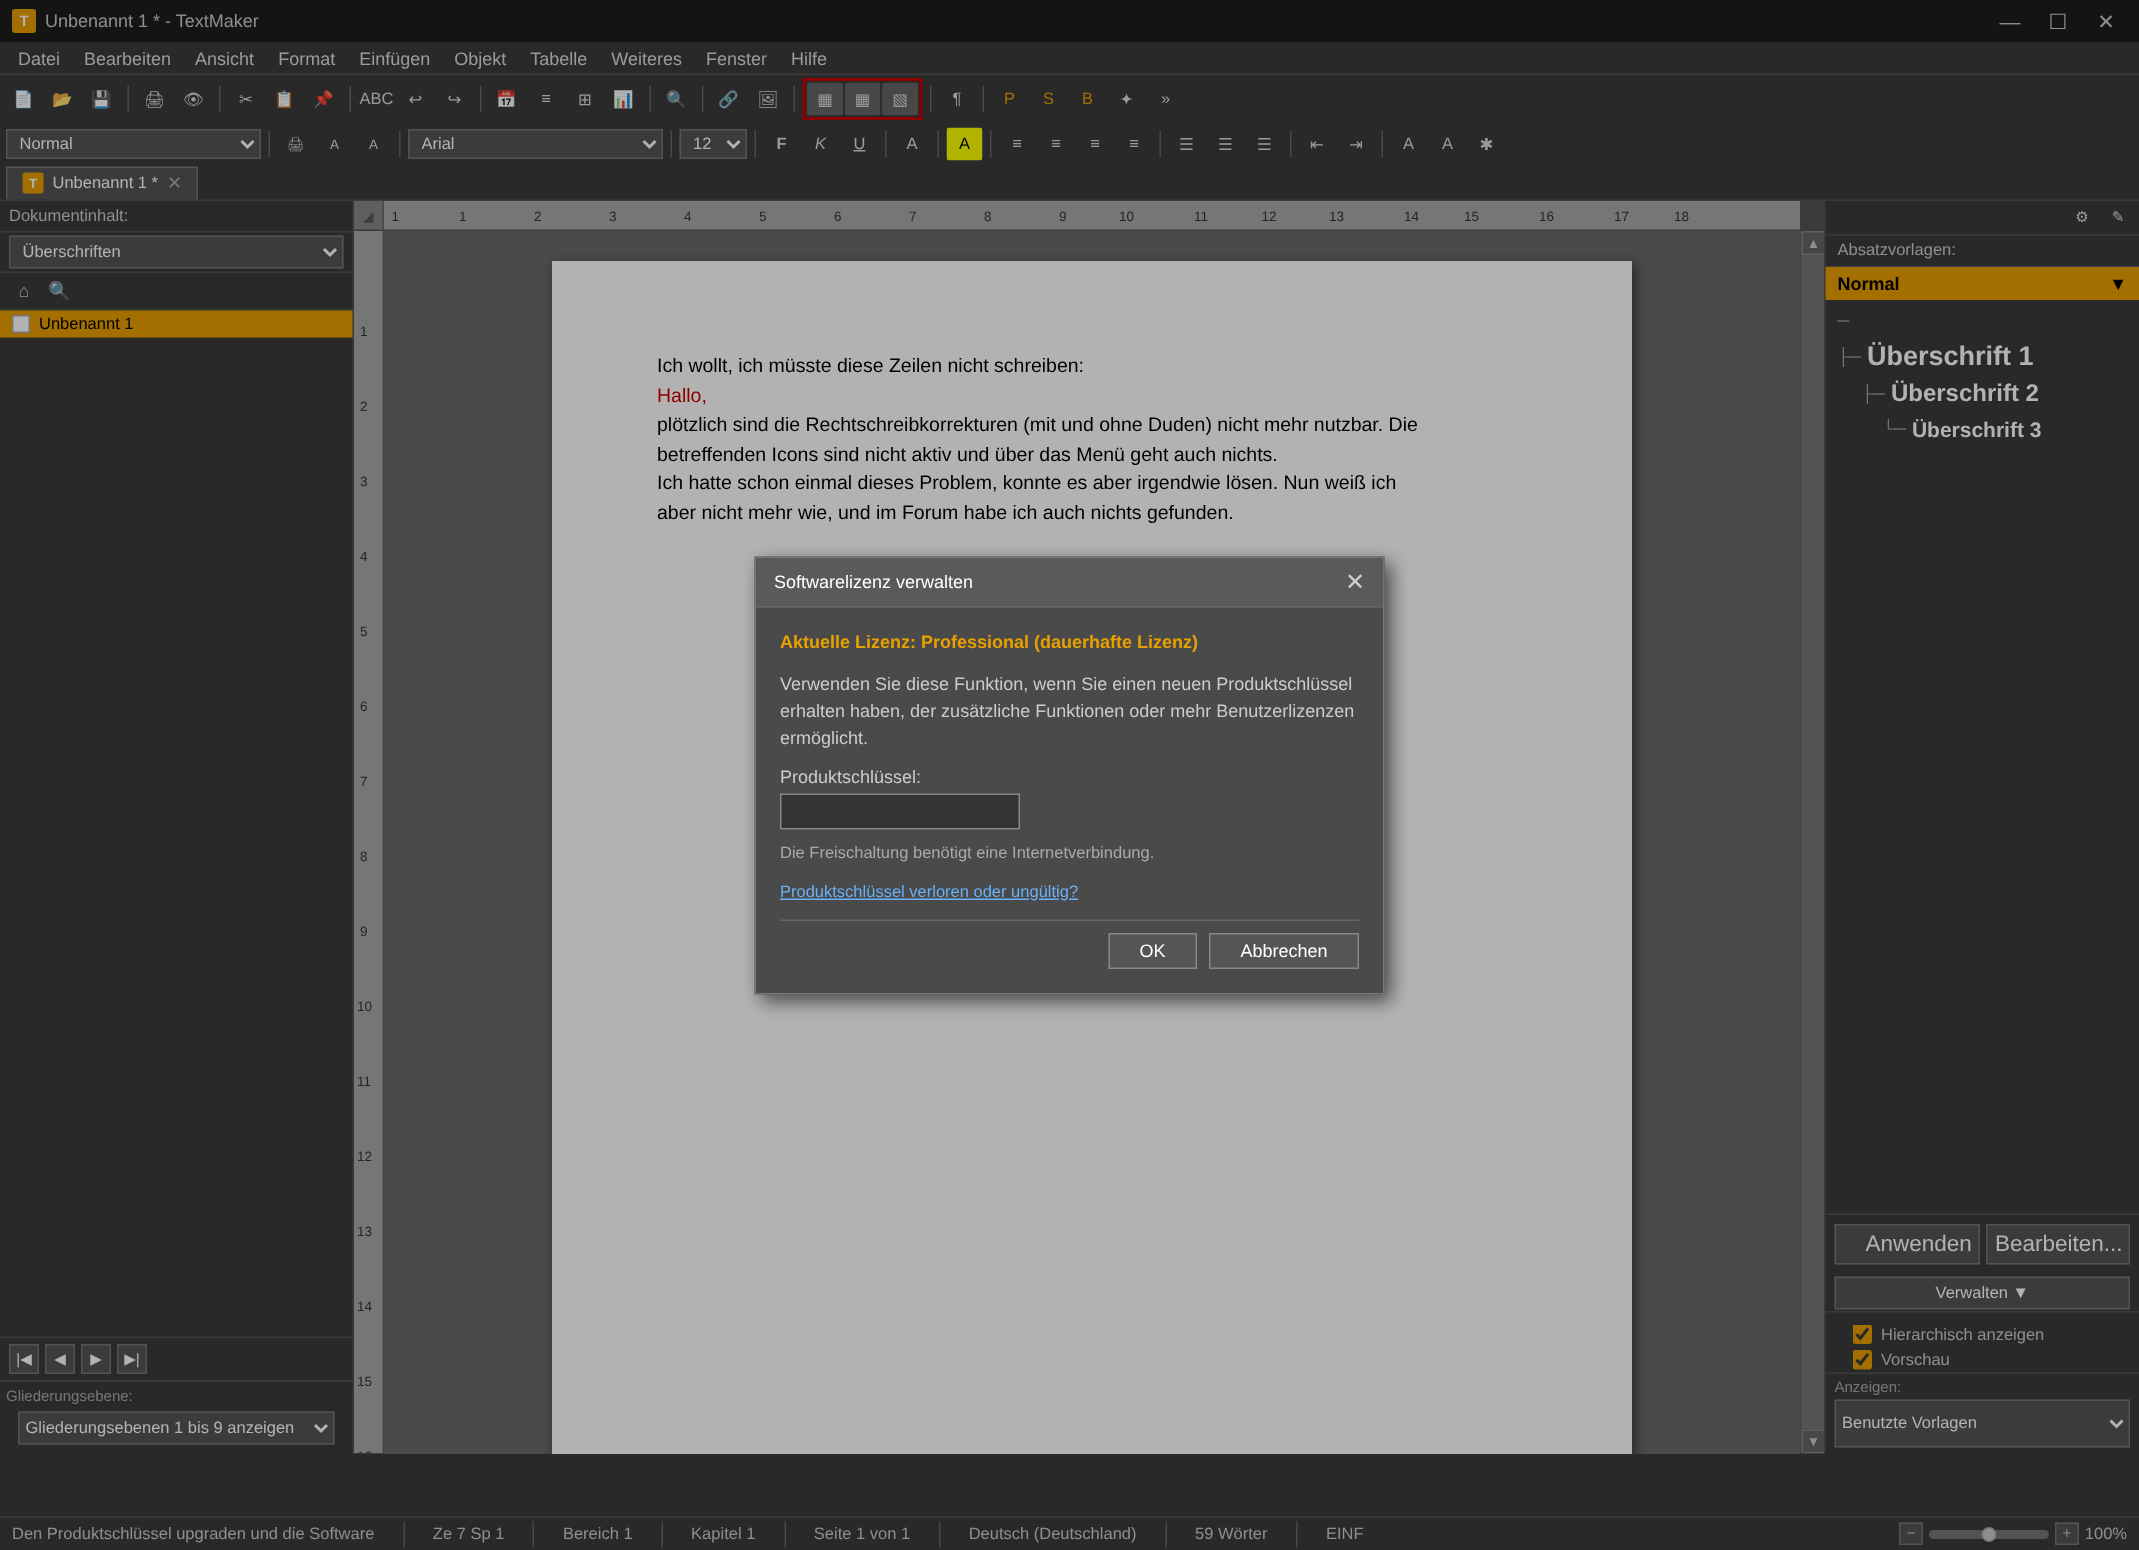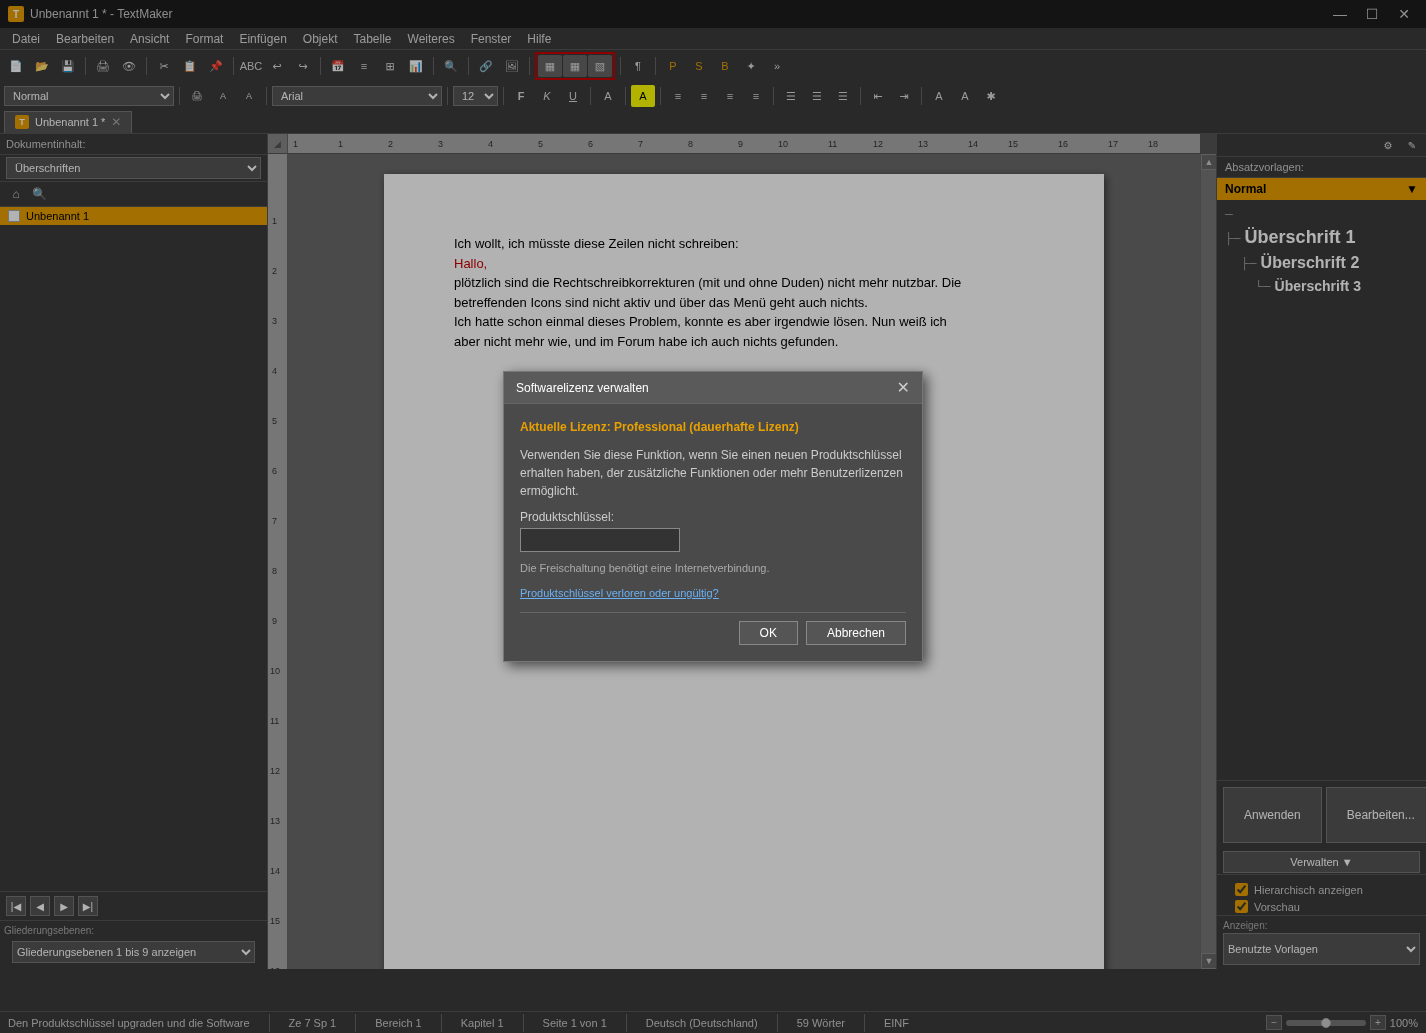--- a/index.html
+++ b/index.html
@@ -63,21 +63,21 @@
       display: flex; align-items: center; height: 22px; padding: 0 10px;
       background: #555; border: 1px solid #777; border-bottom: none;
       font-size: 11px; color: #fff; cursor: pointer; gap: 6px;
       margin-right: 2px;
     }
     .tab-item .tab-icon { width: 14px; height: 14px; background: #e8a000; border-radius: 2px; font-size: 9px; font-weight: bold; display: flex; align-items: center; justify-content: center; }
     .tab-close { font-size: 12px; color: #aaa; }
 
     
     .left-panel {
-      width: 268px; background: #3c3c3c; border-right: 1px solid #555;
+      width: 236px; background: #3c3c3c; border-right: 1px solid #555;
       display: flex; flex-direction: column;
     }
     .panel-header { padding: 4px 8px; font-size: 11px; color: #ccc; border-bottom: 1px solid #555; }
     .panel-dropdown {
       margin: 4px 8px; background: #555; color: #fff; border: 1px solid #777;
       height: 22px; font-size: 11px; padding: 0 4px;
     }
     .panel-item {
       display: flex; align-items: center; padding: 3px 8px; font-size: 11px;
       cursor: pointer; gap: 6px;
@@ -101,21 +101,21 @@
     .right-panel {
       width: 210px; background: #3c3c3c; border-left: 1px solid #555;
       display: flex; flex-direction: column;
     }
     .right-panel-header { padding: 4px 8px; font-size: 11px; color: #ccc; border-bottom: 1px solid #555; }
     .style-tree { padding: 4px 0; }
 
     .right-panel-buttons { display: flex; gap: 4px; padding: 6px; border-top: 1px solid #555; }
     .rp-btn {
       flex: 1; background: #555; border: 1px solid #777; color: #fff;
-      font-size: 12px; padding: 20px; cursor: pointer; text-align: right;
+      font-size: 15px; padding: 4px; cursor: pointer; text-align: right;
     }
     .rp-manage-btn {
       width: 100%; background: #555; border: 1px solid #777; color: #fff;
       font-size: 11px; padding: 4px; cursor: pointer; text-align: center;
     }
 
     .right-panel-checkboxes { padding: 6px; border-top: 1px solid #555; }
     .cb-row { display: flex; align-items: center; gap: 6px; padding: 2px 12px; font-size: 11px; color: #ccc; }
     .cb-row input { accent-color: #e8a000; }
 
@@ -323,21 +323,21 @@
     </div>
     <div style="flex:1;"></div>
 
     <div style="border-top:1px solid #555; padding:4px 6px; display:flex; gap:4px; align-items:center;">
       <button class="nav-btn">|◀</button>
       <button class="nav-btn">◀</button>
       <button class="nav-btn">▶</button>
       <button class="nav-btn">▶|</button>
     </div>
     <div style="border-top:1px solid #555; padding:2px 4px;">
-      <span style="font-size:10px; color:#aaa;">Gliederungsebenen:</span>
+      <span style="font-size:10px; color:#aaa;">Gliederungsebene:</span>
       <select class="level-select">
         <option>Gliederungsebenen 1 bis 9 anzeigen</option>
       </select>
     </div>
   </div>
 
   <div style="display:flex; flex-direction:column; flex:1; min-width:0;">
 
     <div style="display:flex;">
       <div style="width:20px; background:#888; height:20px; border-right:1px solid #666; border-bottom:1px solid #555; display:flex; align-items:center; justify-content:center;">

